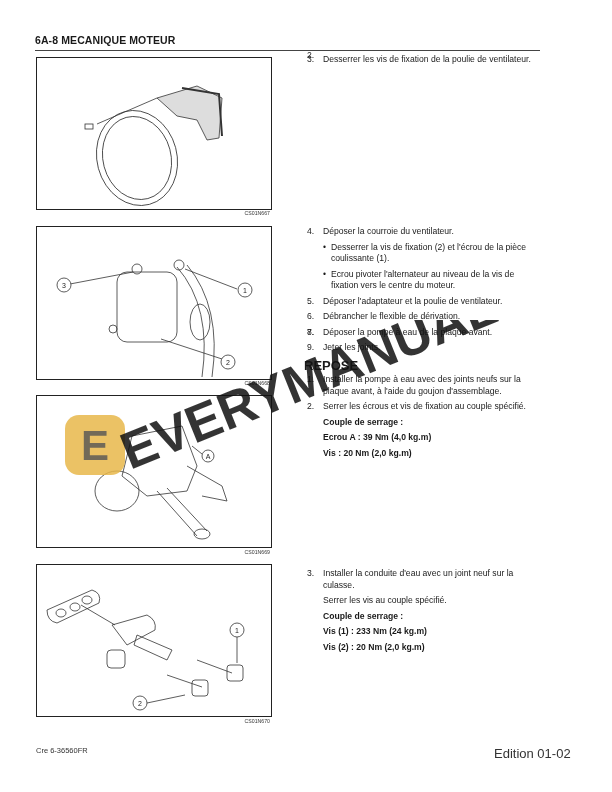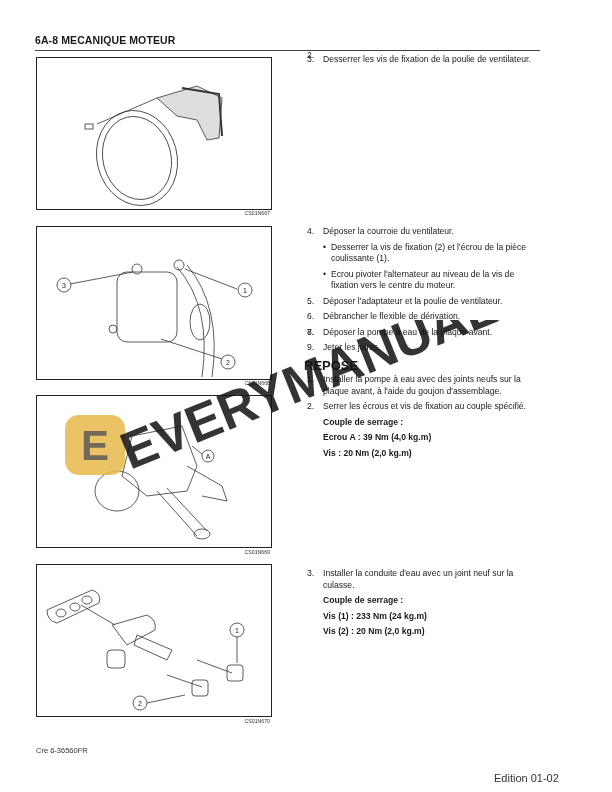--- a/index.html
+++ b/index.html
@@ -12,21 +12,21 @@
     .caption { position: absolute; left: 200px; width: 70px; text-align: right; font-size: 5.2px; color: #333; }
     .text { position: absolute; left: 307px; width: 236px; font-size: 8.6px; line-height: 11.5px; }
     .item { position: relative; padding-left: 16px; margin-bottom: 4px; }
     .num { position: absolute; left: 0; top: 0; }
     .bullet { position: relative; padding-left: 24px; margin-bottom: 4px; }
     .bullet .dot { position: absolute; left: 16px; top: 0; }
     .sub { padding-left: 16px; margin-bottom: 4px; }
     .bold { font-weight: bold; }
     .section-title { font-weight: bold; font-size: 13px; margin: 6px 0 3px -3px; }
     .footer-left { position: absolute; left: 36px; top: 746px; font-size: 7.5px; color: #333; }
-    .footer-right { position: absolute; left: 494px; top: 772px; font-size: 11px; color: #333; }
+    .footer-right { position: absolute; left: 494px; top: 746px; font-size: 13px; color: #333; }
     .watermark { position: absolute; left: 60px; top: 320px; width: 470px; height: 170px; pointer-events: none; }
     .callout { font-family: "Liberation Sans", sans-serif; font-size: 7px; }
   </style>
 </head>
 <body>
 
 <div class="header">
   <span class="header-title">6A-8  MECANIQUE MOTEUR</span>
 </div>
 
@@ -135,20 +135,21 @@
   <div class="section-title">REPOSE</div>
   <div class="item"><span class="num">1.</span><span>Installer la pompe à eau avec des joints neufs sur la plaque avant, à l'aide du goujon d'assemblage.</span></div>
   <div class="item"><span class="num">2.</span><span>Serrer les écrous et vis de fixation au couple spécifié.</span></div>
   <div class="sub bold">Couple de serrage :</div>
   <div class="sub bold">Ecrou A : 39 Nm (4,0 kg.m)</div>
   <div class="sub bold">Vis : 20 Nm (2,0 kg.m)</div>
 </div>
 
 <div class="text" style="top:568px;">
   <div class="item"><span class="num">3.</span><span>Installer la conduite d'eau avec un joint neuf sur la culasse.</span></div>
+  <div class="sub">Serrer les vis au couple spécifié.</div>
   <div class="sub bold">Couple de serrage :</div>
   <div class="sub bold">Vis (1) : 233 Nm (24 kg.m)</div>
   <div class="sub bold">Vis (2) : 20 Nm (2,0 kg.m)</div>
 </div>
 
 <div class="watermark">
   <svg viewBox="0 0 470 170" width="470" height="170">
     <rect x="5" y="95" width="60" height="60" rx="14" fill="#e8b74a" opacity="0.85"></rect>
     <text x="35" y="140" text-anchor="middle" font-family="Liberation Sans, sans-serif" font-weight="bold" font-size="42" fill="#555" opacity="0.8">E</text>
     <text x="70" y="150" transform="rotate(-22 70 150)" font-family="Liberation Sans, sans-serif" font-weight="bold" font-size="52" fill="#111" opacity="0.85">EVERYMANUALS.COM</text>

